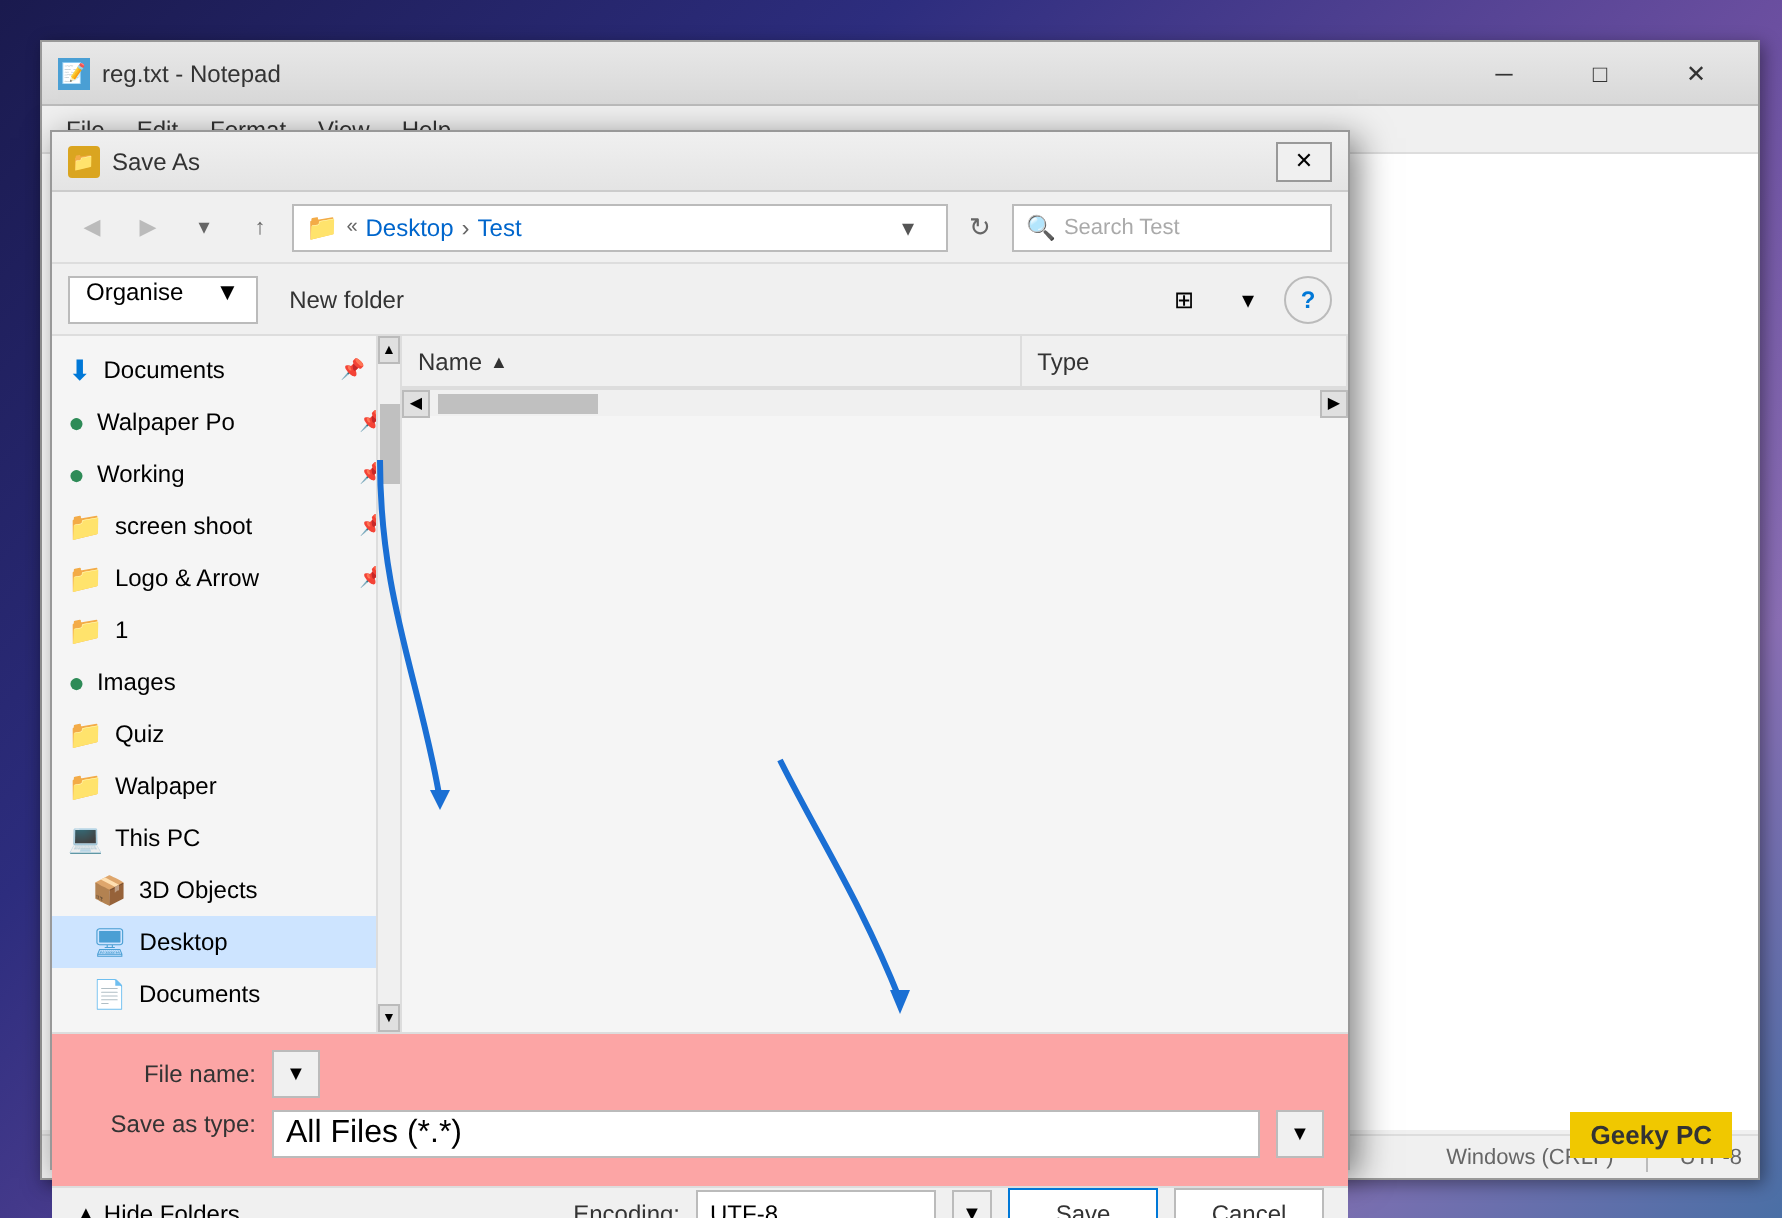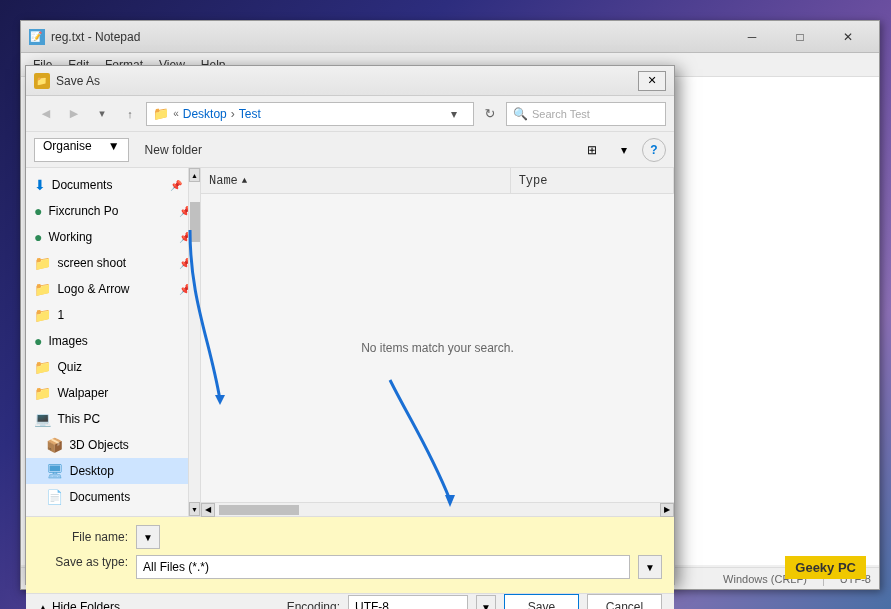--- a/index.html
+++ b/index.html
@@ -359,21 +359,20 @@
       flex-direction: column;
     }
 
     .file-header {
       height: 26px;
       display: flex;
       align-items: center;
       border-bottom: 1px solid #ddd;
       background: #f0f0f0;
       font-size: 12px;
-      font-family: Liberation Mono, monospace;
     }
 
     .file-header-col {
       padding: 0 8px;
       color: #333;
       cursor: pointer;
       height: 100%;
       display: flex;
       align-items: center;
       border-right: 1px solid #ddd;
@@ -389,21 +388,21 @@
       align-items: center;
       justify-content: center;
       font-size: 12px;
       color: #666;
     }
 
     
     .dialog-bottom {
       border-top: 1px solid #ddd;
       padding: 8px 12px;
-      background: #fef9c3;
+      background: #fca5a5;
     }
 
     .filename-row {
       display: flex;
       align-items: center;
       margin-bottom: 6px;
       gap: 8px;
     }
 
     .filename-label {
@@ -602,21 +601,21 @@
 
     <div class="sidebar" style="position:relative;">
       <div class="sidebar-item">
         <span class="sidebar-folder-icon sidebar-item-blue-icon">⬇</span>
         <span class="sidebar-item-text">Documents</span>
         <span class="sidebar-pin-icon">📌</span>
         <span class="sidebar-expand">›</span>
       </div>
       <div class="sidebar-item">
         <span class="sidebar-folder-icon sidebar-item-green-icon">●</span>
-        <span class="sidebar-item-text">Fixcrunch Po</span>
+        <span class="sidebar-item-text">Walpaper Po</span>
         <span class="sidebar-pin-icon">📌</span>
       </div>
       <div class="sidebar-item">
         <span class="sidebar-folder-icon sidebar-item-green-icon">●</span>
         <span class="sidebar-item-text">Working</span>
         <span class="sidebar-pin-icon">📌</span>
       </div>
       <div class="sidebar-item">
         <span class="sidebar-folder-icon sidebar-item-yellow-icon">📁</span>
         <span class="sidebar-item-text">screen shoot</span>
@@ -672,42 +671,39 @@
     <div class="file-area">
       <div class="file-header">
         <div class="file-header-col name">
           <span>Name</span>
           <span style="font-size:9px;margin-left:4px;">▲</span>
         </div>
         <div class="file-header-col type">
           <span>Type</span>
         </div>
       </div>
-      <div class="file-list-content">
-        <span>No items match your search.</span>
-      </div>
 
       <div style="height:14px;border-top:1px solid #ddd;background:#f0f0f0;display:flex;align-items:center;">
         <div style="width:14px;height:14px;background:#e0e0e0;border:1px solid #bbb;display:flex;align-items:center;justify-content:center;font-size:8px;cursor:pointer;">◀</div>
         <div style="flex:1;height:12px;background:#f0f0f0;position:relative;">
           <div style="width:80px;height:10px;background:#c0c0c0;position:absolute;left:4px;top:1px;"></div>
         </div>
         <div style="width:14px;height:14px;background:#e0e0e0;border:1px solid #bbb;display:flex;align-items:center;justify-content:center;font-size:8px;cursor:pointer;">▶</div>
       </div>
     </div>
   </div>
 
   <div class="dialog-bottom">
     <div class="filename-row">
       <span class="filename-label">File name:</span>
       <div class="filename-dropdown">▼</div>
     </div>
     <div class="savetype-row">
       <span class="savetype-label">Save as type:</span>
-      <div style="flex:1;height:24px;border:1px solid #bbb;background:white;padding:0 6px;font-size:12px;display:flex;align-items:center;">
+      <div style="flex:1;height:24px;border:1px solid #bbb;background:white;padding:0 6px;font-size:16px;display:flex;align-items:center;">
         <span>All Files (*.*)</span>
       </div>
       <div class="savetype-dropdown">▼</div>
     </div>
   </div>
 
   <div style="display:flex;align-items:center;padding:0 12px 8px;background:#f0f0f0;border-top:1px solid #ddd;">
     <div style="display:flex;align-items:center;gap:4px;cursor:pointer;">
       <span style="font-size:10px;">▲</span>
       <span>Hide Folders</span>

